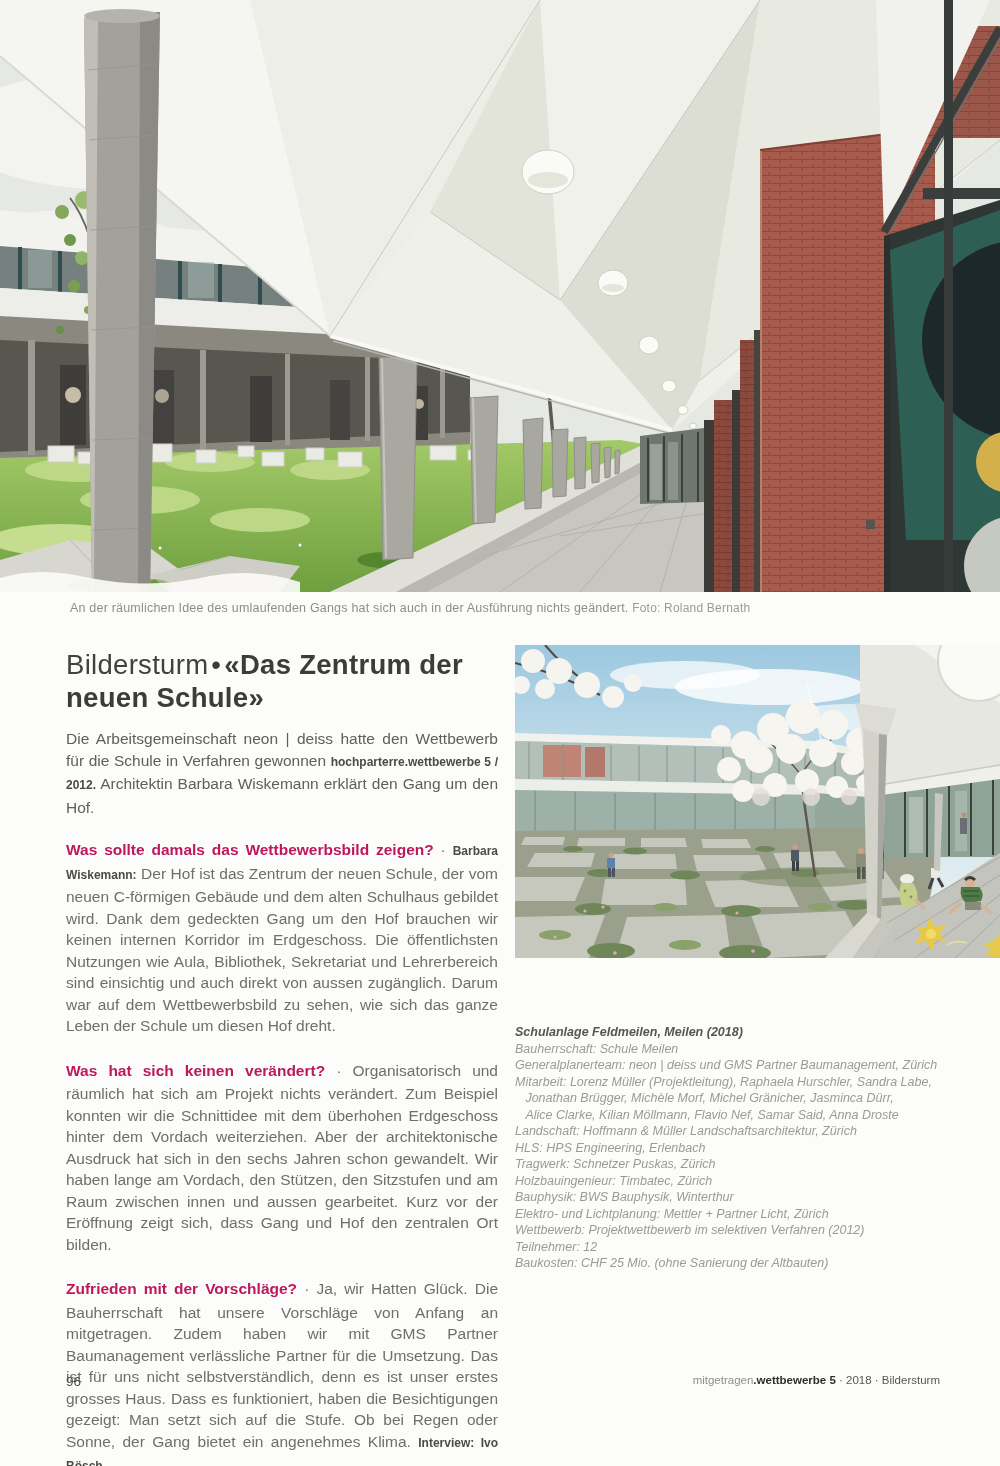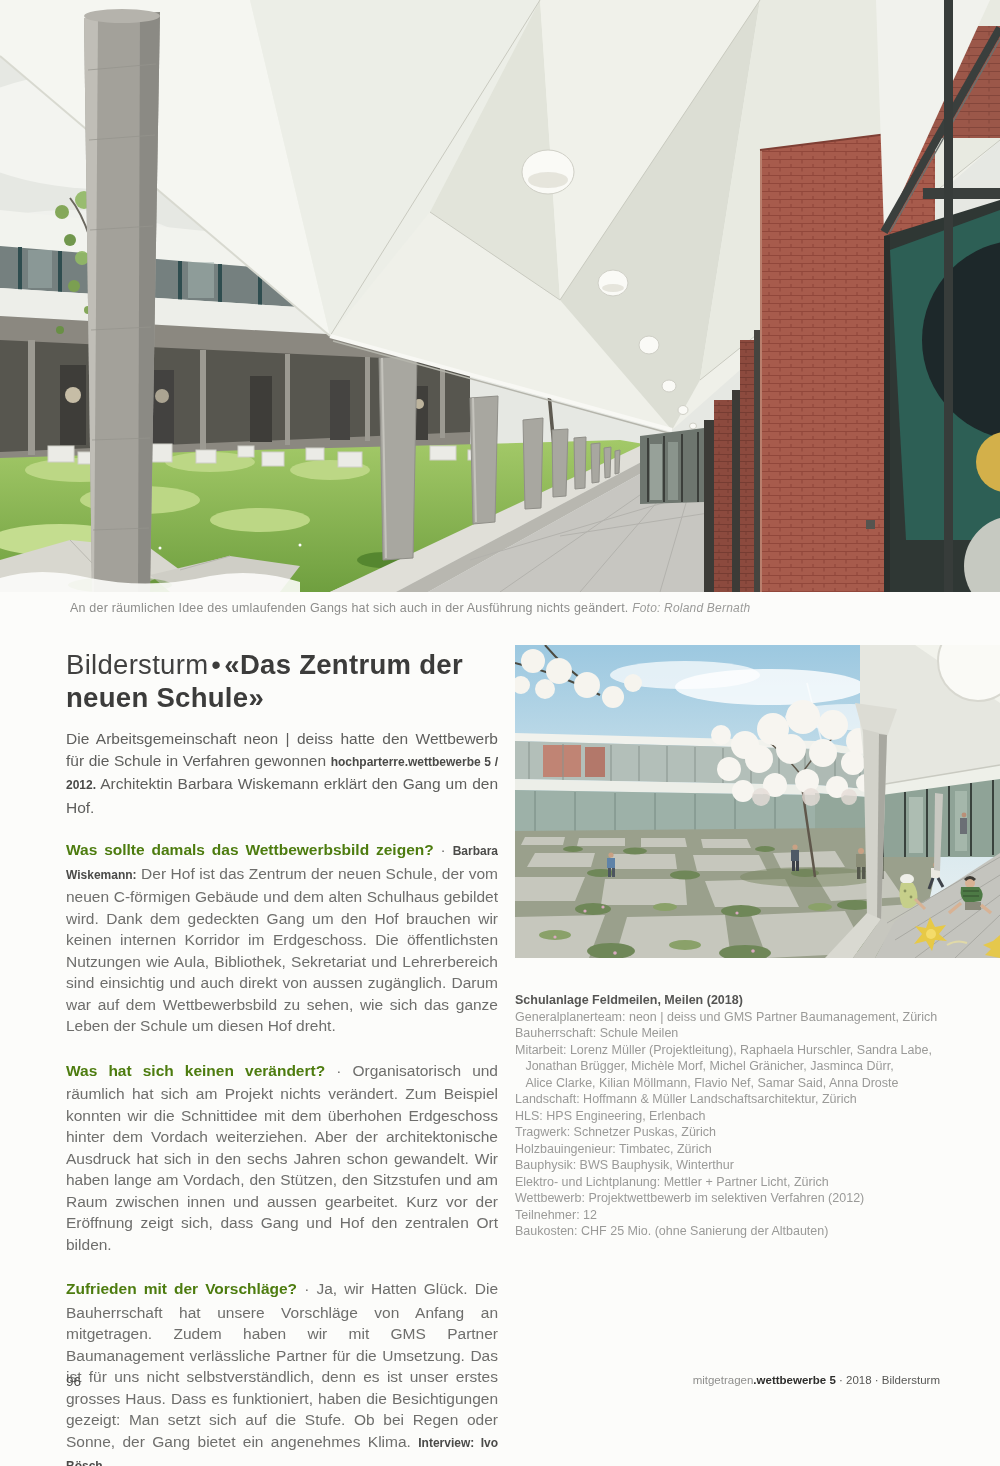--- a/index.html
+++ b/index.html
@@ -1,37 +1,37 @@
 <!DOCTYPE html>
 <html><head>
 <meta charset="utf-8">
 <style>
   html,body{margin:0;padding:0;background:#ffffff;}
   .page{position:relative;width:1000px;height:1466px;background:#fcfcfa;overflow:hidden;
         font-family:"Liberation Sans",sans-serif;}
   figure{margin:0;padding:0;}
   .hero{position:absolute;left:0;top:0;width:1000px;height:592px;}
   .hero-caption{position:absolute;left:70px;top:601px;width:910px;font-size:12.5px;color:#8d8d8b;letter-spacing:.2px;}
-  .credit{font-style:italic;color:#9b9b99;font-size:12px;}
+  .credit{color:#9b9b99;font-size:12px;}
 
   .col-left{position:absolute;left:66px;top:648px;width:432px;}
   h1{margin:0;font-size:27.5px;line-height:33px;font-weight:400;color:#414140;letter-spacing:.3px;}
   h1 .t-bold{font-weight:700;color:#3c3c3b;}
   h1 .t-sep{padding:0 3px;color:#3c3c3b;}
   .lead{margin:14px 0 0;font-size:15.5px;line-height:21.5px;color:#5e5e5c;text-align:justify;}
   .lead-small{font-size:12px;font-weight:700;color:#4a4a48;}
   .para{margin:21px 0 0;font-size:15.5px;line-height:21.5px;color:#6e6e6c;text-align:justify;}
-  .para .q{font-weight:700;color:#4d7c0f;}
+  .para .q{font-weight:700;color:#be185d;}
   .para .speaker{font-size:12px;font-weight:700;color:#4b4b49;}
   .para .credit-inline{font-size:12px;font-weight:700;color:#4b4b49;}
 
   .col-right{position:absolute;left:515px;top:645px;width:485px;}
   .rendering{width:485px;height:313px;}
   .img-caption{margin-top:9px;font-size:12.5px;color:#8d8d8b;letter-spacing:.2px;}
-  .project{margin-top:30px;width:470px;}
+  .project{margin-top:62px;width:470px;font-style:italic;}
   .project-title{font-size:12.5px;line-height:16.5px;font-weight:700;color:#555553;}
   .project-line{font-size:12.5px;line-height:16.5px;color:#9a9a98;white-space:pre-wrap;}
 
   .footer{position:absolute;left:66px;right:60px;top:1374px;display:flex;justify-content:space-between;align-items:flex-start;}
   .page-number{font-size:13.5px;color:#4b4b49;}
   .journal{font-size:11.5px;color:#55555;}
   .f-light{color:#8f8f8d;}
   .f-bold{font-weight:700;color:#2e2e2c;}
   .f-rest{color:#55555;color:#575755;}
 </style>
@@ -587,23 +587,23 @@
         <polygon points="478,296 485,290 485,313 470,310 476,304 468,300" fill="#e9c93f" opacity=".9"></polygon>
         <path d="M432,300 q10,-6 20,-2" stroke="#e0d9a8" stroke-width="2" fill="none"></path>
       </svg>
     </figure>
 
 
     <div class="project">
       <div class="project-title">Schulanlage Feldmeilen, Meilen (2018)</div>
       <div>
 
+          <div class="project-line">Bauherrschaft: Schule Meilen</div>
+
           <div class="project-line">Generalplanerteam: neon | deiss und GMS Partner Baumanagement, Zürich</div>
-
-          <div class="project-line">Bauherrschaft: Schule Meilen</div>
 
           <div class="project-line">Mitarbeit: Lorenz Müller (Projektleitung), Raphaela Hurschler, Sandra Labe,</div>
 
           <div class="project-line">   Jonathan Brügger, Michèle Morf, Michel Gränicher, Jasminca Dürr,</div>
 
           <div class="project-line">   Alice Clarke, Kilian Möllmann, Flavio Nef, Samar Said, Anna Droste</div>
 
           <div class="project-line">Landschaft: Hoffmann &amp; Müller Landschaftsarchitektur, Zürich</div>
 
           <div class="project-line">HLS: HPS Engineering, Erlenbach</div>

